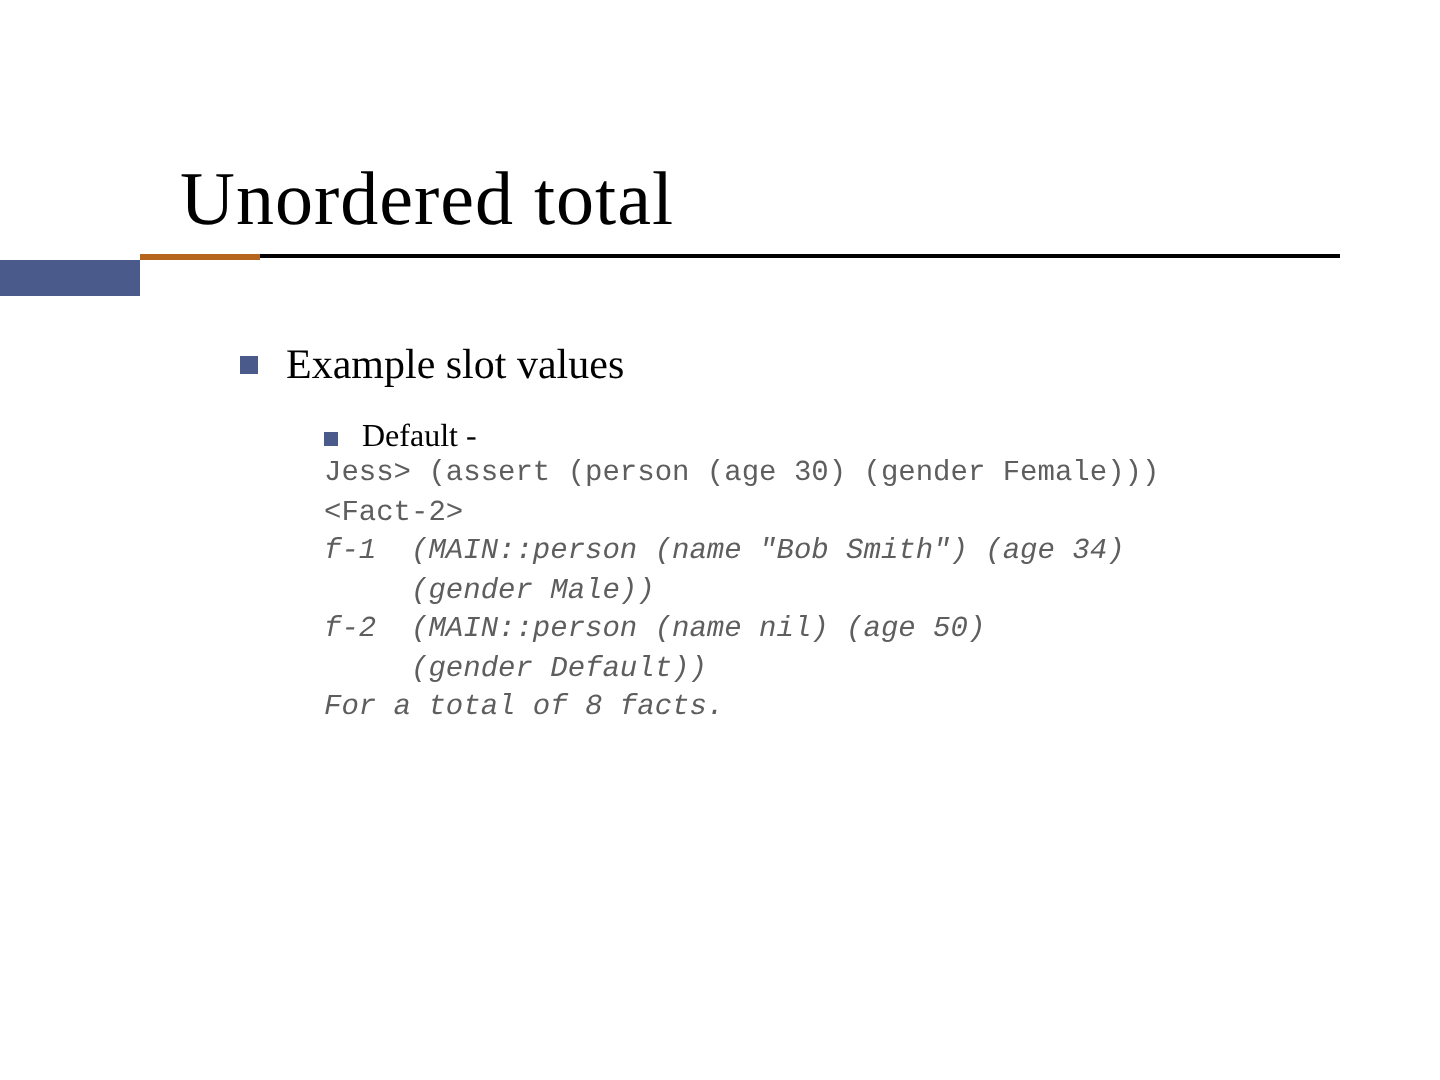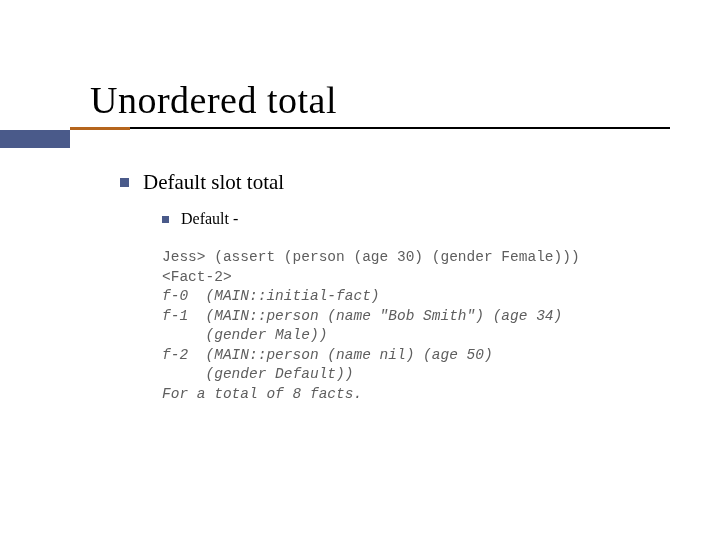--- a/index.html
+++ b/index.html
@@ -77,21 +77,21 @@
     left: 162px;
     display: flex;
     align-items: flex-start;
   }
   .level2-text {
     font-size: 16px;
     color: #000000;
   }
   .code-block {
     position: absolute;
-    top: 248px;
+    top: 228px;
     left: 162px;
     width: 510px;
     font-family: 'Courier New', Courier, monospace;
     font-size: 14.5px;
     line-height: 1.35;
     color: #5e5e5e;
   }
   .code-line { white-space: pre; }
   .ital { font-style: italic; }
 </style>
@@ -99,30 +99,29 @@
 <body>
 
 <div class="accent-bar"></div>
 <div class="underline-short"></div>
 <div class="underline-long"></div>
 
 <div class="title">Unordered total</div>
 
 <div class="level1">
   <div class="bullet-sq"></div>
-  <div class="level1-text">Default slot total</div>
+  <div class="level1-text">Example slot values</div>
 </div>
 
 <div class="level2">
   <div class="bullet-sq-small"></div>
   <div class="level2-text">Default -</div>
 </div>
 
 <div class="code-block">
   <div class="code-line">Jess&gt; (assert (person (age 30) (gender Female)))</div>
   <div class="code-line">&lt;Fact-2&gt;</div>
-  <div class="code-line ital">f-0  (MAIN::initial-fact)</div>
   <div class="code-line ital">f-1  (MAIN::person (name "Bob Smith") (age 34)</div>
   <div class="code-line ital">     (gender Male))</div>
   <div class="code-line ital">f-2  (MAIN::person (name nil) (age 50)</div>
   <div class="code-line ital">     (gender Default))</div>
   <div class="code-line ital">For a total of 8 facts.</div>
 </div>
 
 </body></html>

